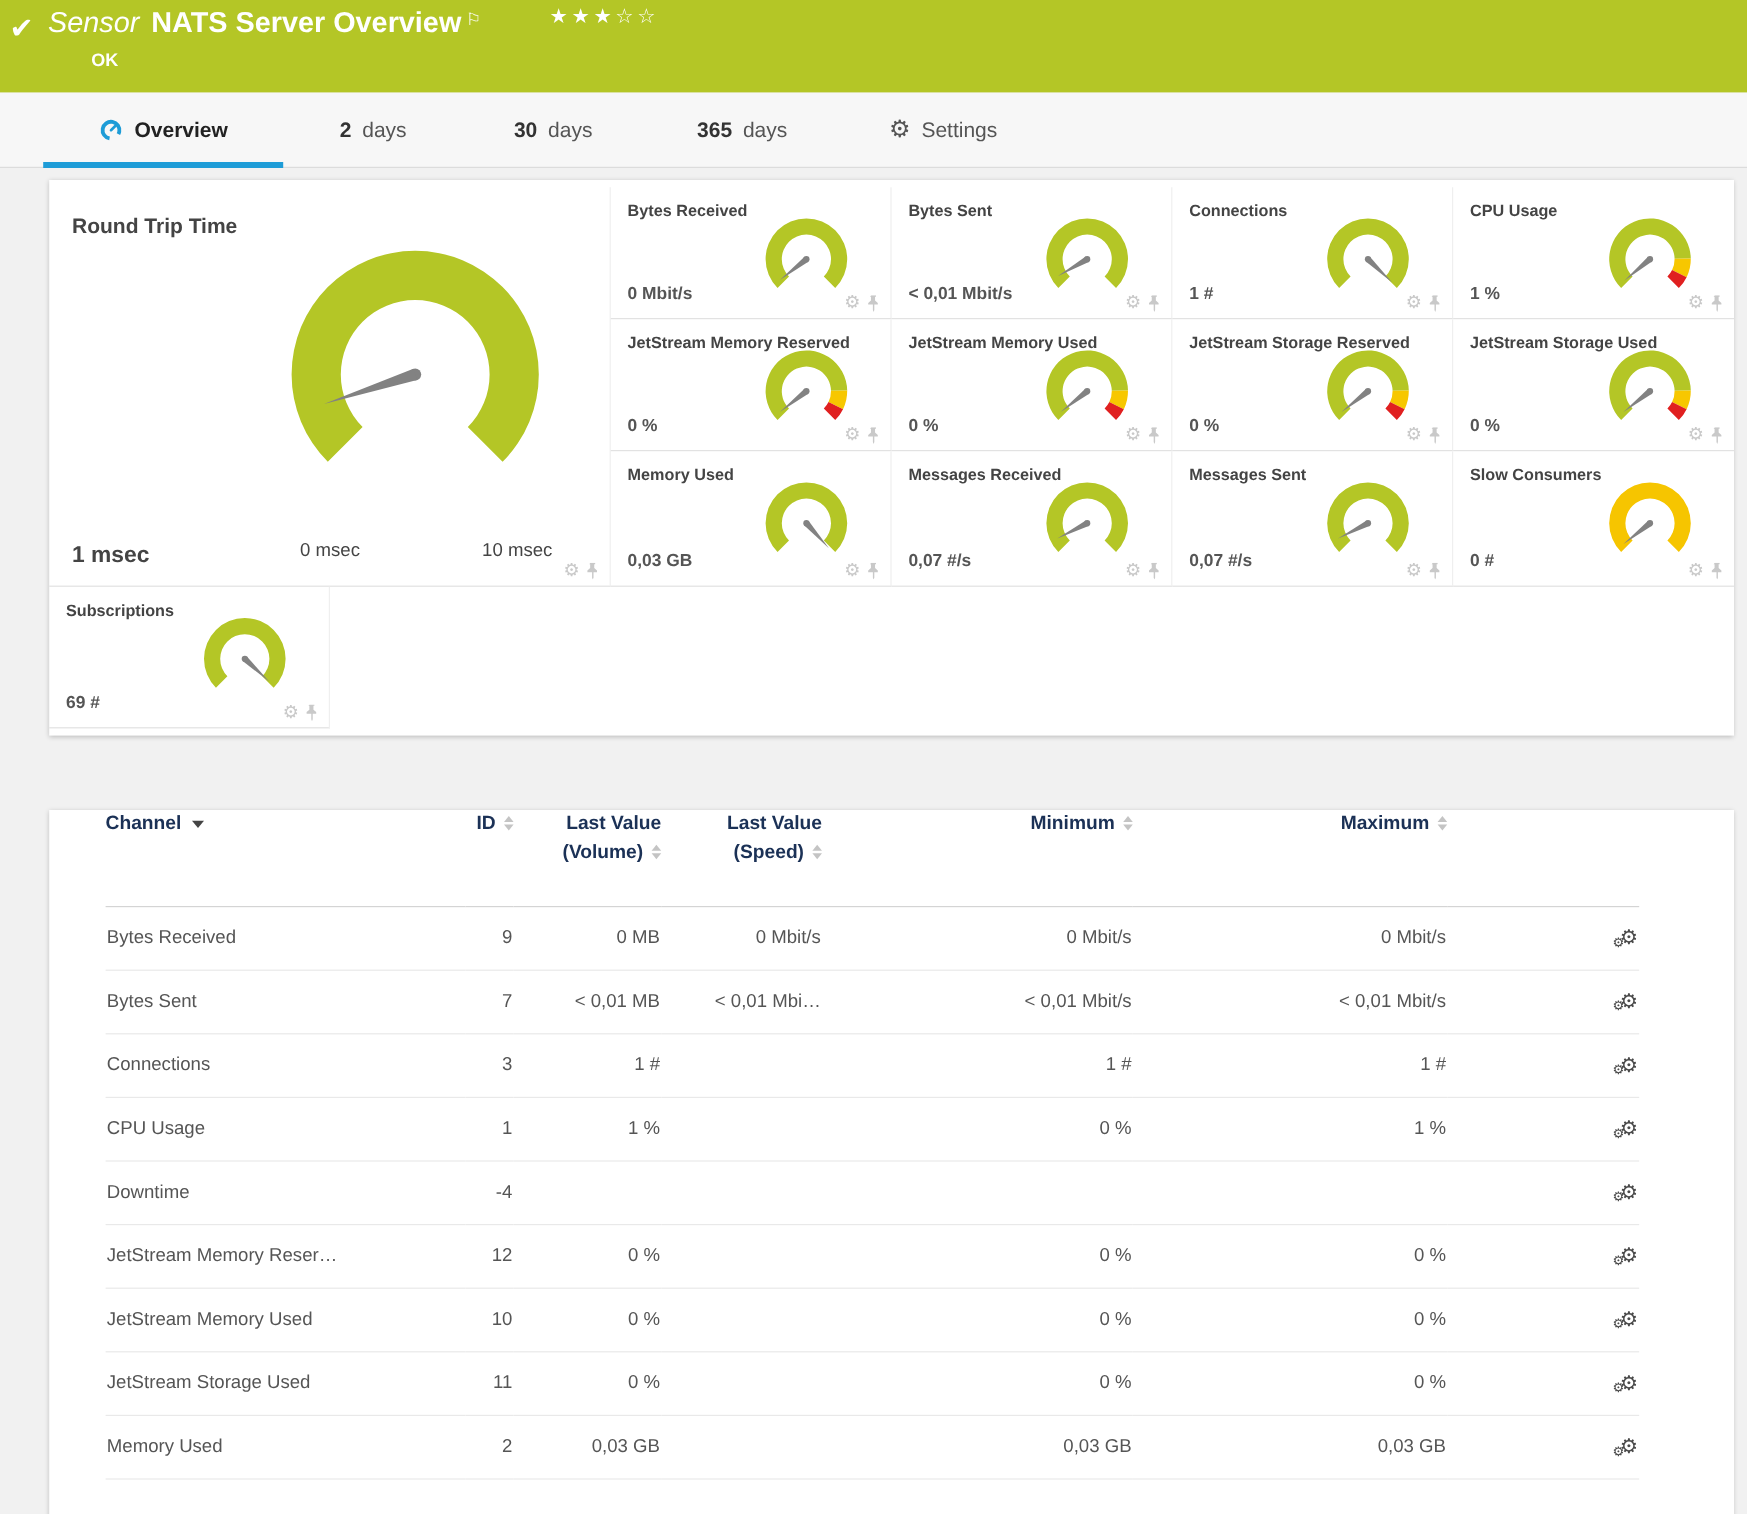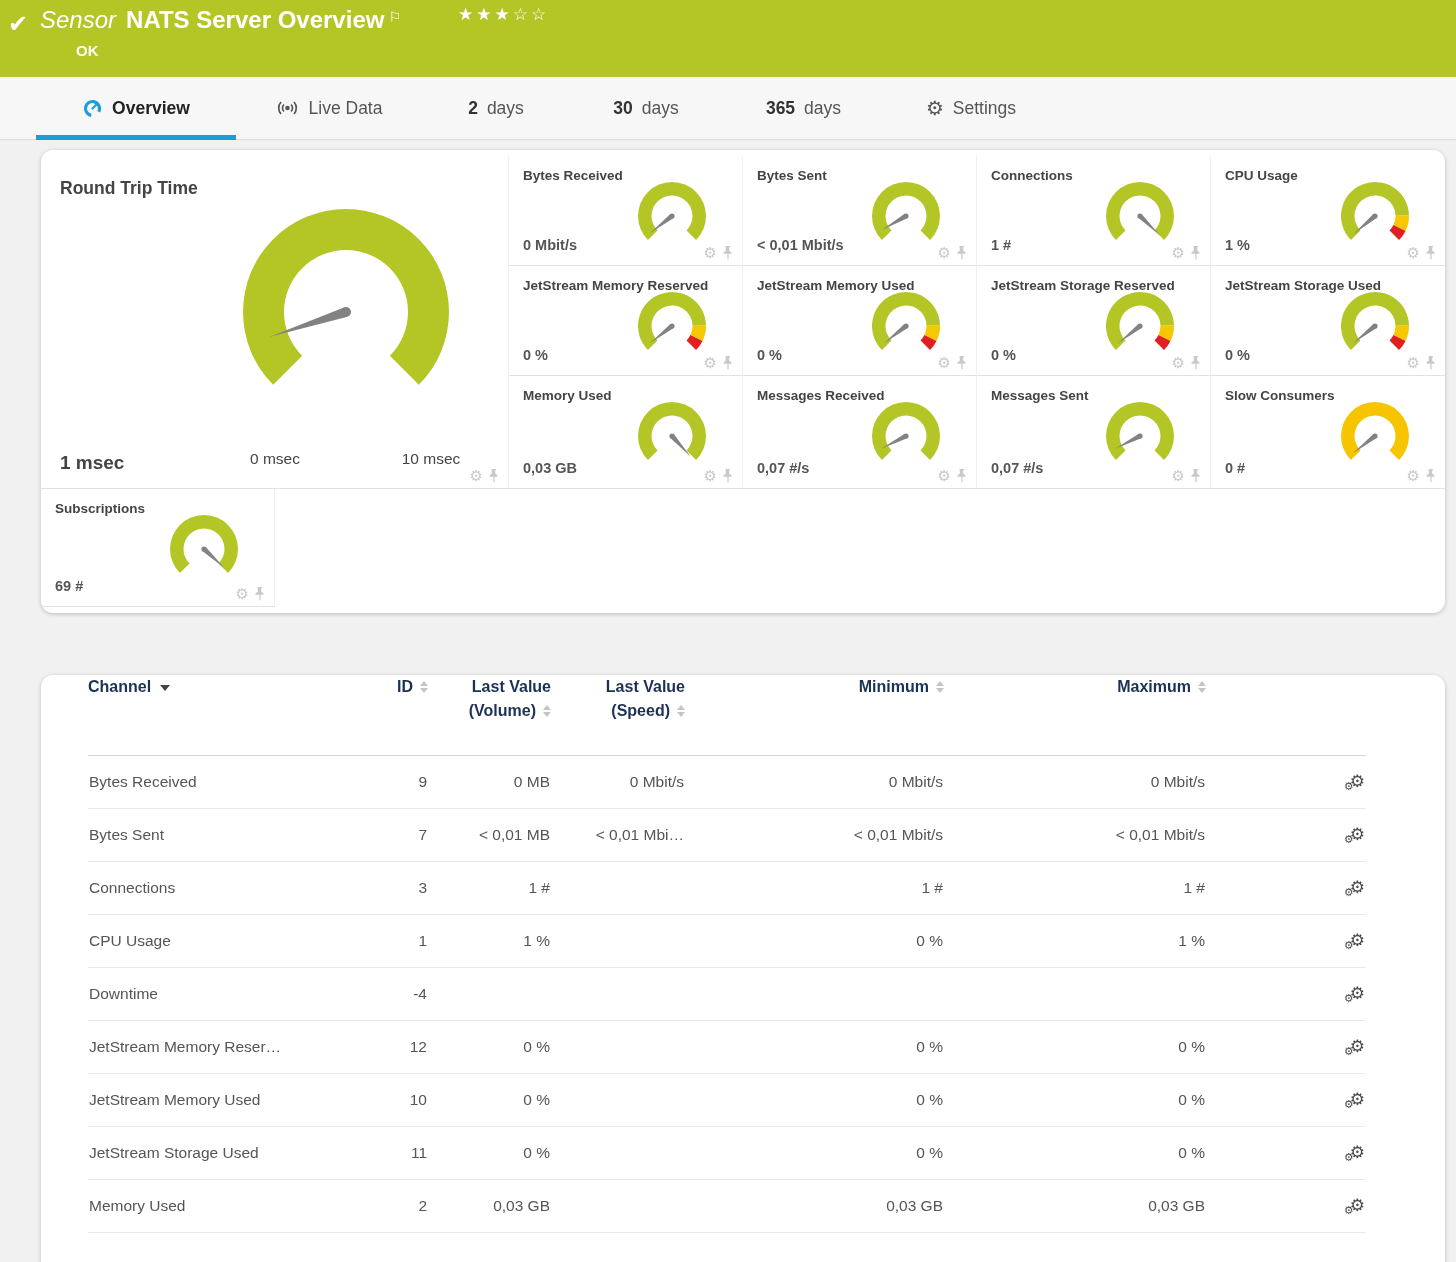--- a/index.html
+++ b/index.html
@@ -20,21 +20,21 @@
   .statusok{position:absolute;left:76px;top:42px;font-size:15px;font-weight:bold;}
   
   .tabbar{height:63px;background:#f7f7f7;border-bottom:1px solid #dcdcdc;display:flex;align-items:stretch;padding-left:36px;box-sizing:border-box;}
   .tab{position:relative;display:flex;align-items:center;justify-content:center;gap:9px;font-size:17.5px;color:#555;cursor:pointer;}
   .tab .tnum{font-weight:bold;color:#333;}
   .tab.active{color:#222;font-weight:bold;}
   .tab.active::after{content:"";position:absolute;left:0;right:0;bottom:-1px;height:5px;background:#1e9cd7;}
   .tab .gearglyph{font-size:20px;color:#555;line-height:1;}
   
   .cards{padding:0 11px 0 41px;}
-  .card{background:#fff;box-shadow:0 1px 4px rgba(0,0,0,.22);border-radius:12px;}
+  .card{background:#fff;box-shadow:0 1px 4px rgba(0,0,0,.22);}
   .card-gauges{margin-top:10px;display:grid;grid-template-columns:repeat(6,1fr);grid-template-rows:110px 110px 113px 118px;padding:6px 0 6px 0;}
   .card-table{margin-top:16px;height:680px;}
   
   .tile{position:relative;border-bottom:1px solid #e2e2e2;border-right:1px solid #efefef;}
   .tile.nright{border-right:none;}
   .tile-title{position:absolute;left:14px;top:12px;font-size:13.5px;font-weight:bold;color:#444;white-space:nowrap;}
   .tile-gauge{position:absolute;right:20px;top:18px;}
   .tile-value{position:absolute;left:14px;bottom:12px;font-size:14.5px;font-weight:bold;color:#555;}
   .tile-icons{position:absolute;right:8px;bottom:5px;display:flex;align-items:center;gap:5px;color:#c9c9c9;}
   .mini-gear{font-size:15px;line-height:1;color:#c9c9c9;cursor:pointer;}
@@ -77,30 +77,20 @@
   <div class="statusok">OK</div>
 </div>
 
 <div class="tabbar" id="tabbar">
     <div class="tab active" style="width: 200px;">
       <svg width="21" height="21" viewBox="0 0 21 21">
         <circle cx="10.5" cy="10.5" r="7" fill="none" stroke="#1e9cd7" stroke-width="3.2" stroke-dasharray="35 9" transform="rotate(100 10.5 10.5)"></circle>
         <line x1="10.5" y1="10.5" x2="15.5" y2="5.5" stroke="#1e9cd7" stroke-width="2.2" stroke-linecap="round"></line>
       </svg>
       <span>Overview</span>
-    </div>
-    <div class="tab" style="width: 185px;">
-      <svg width="25" height="18" viewBox="0 0 25 18">
-        <circle cx="12.5" cy="9" r="2.3" fill="#555"></circle>
-        <path d="M9 5.5a4.8 4.8 0 0 0 0 7" fill="none" stroke="#555" stroke-width="1.7"></path>
-        <path d="M6 3a9 9 0 0 0 0 12" fill="none" stroke="#555" stroke-width="1.7"></path>
-        <path d="M16 5.5a4.8 4.8 0 0 1 0 7" fill="none" stroke="#555" stroke-width="1.7"></path>
-        <path d="M19 3a9 9 0 0 1 0 12" fill="none" stroke="#555" stroke-width="1.7"></path>
-      </svg>
-      <span>Live Data</span>
     </div>
     <div class="tab" style="width: 150px;">
       <span class="tnum">2</span>
       <span>days</span>
     </div>
     <div class="tab" style="width: 150px;">
       <span class="tnum">30</span>
       <span>days</span>
     </div>
     <div class="tab" style="width: 165px;">

